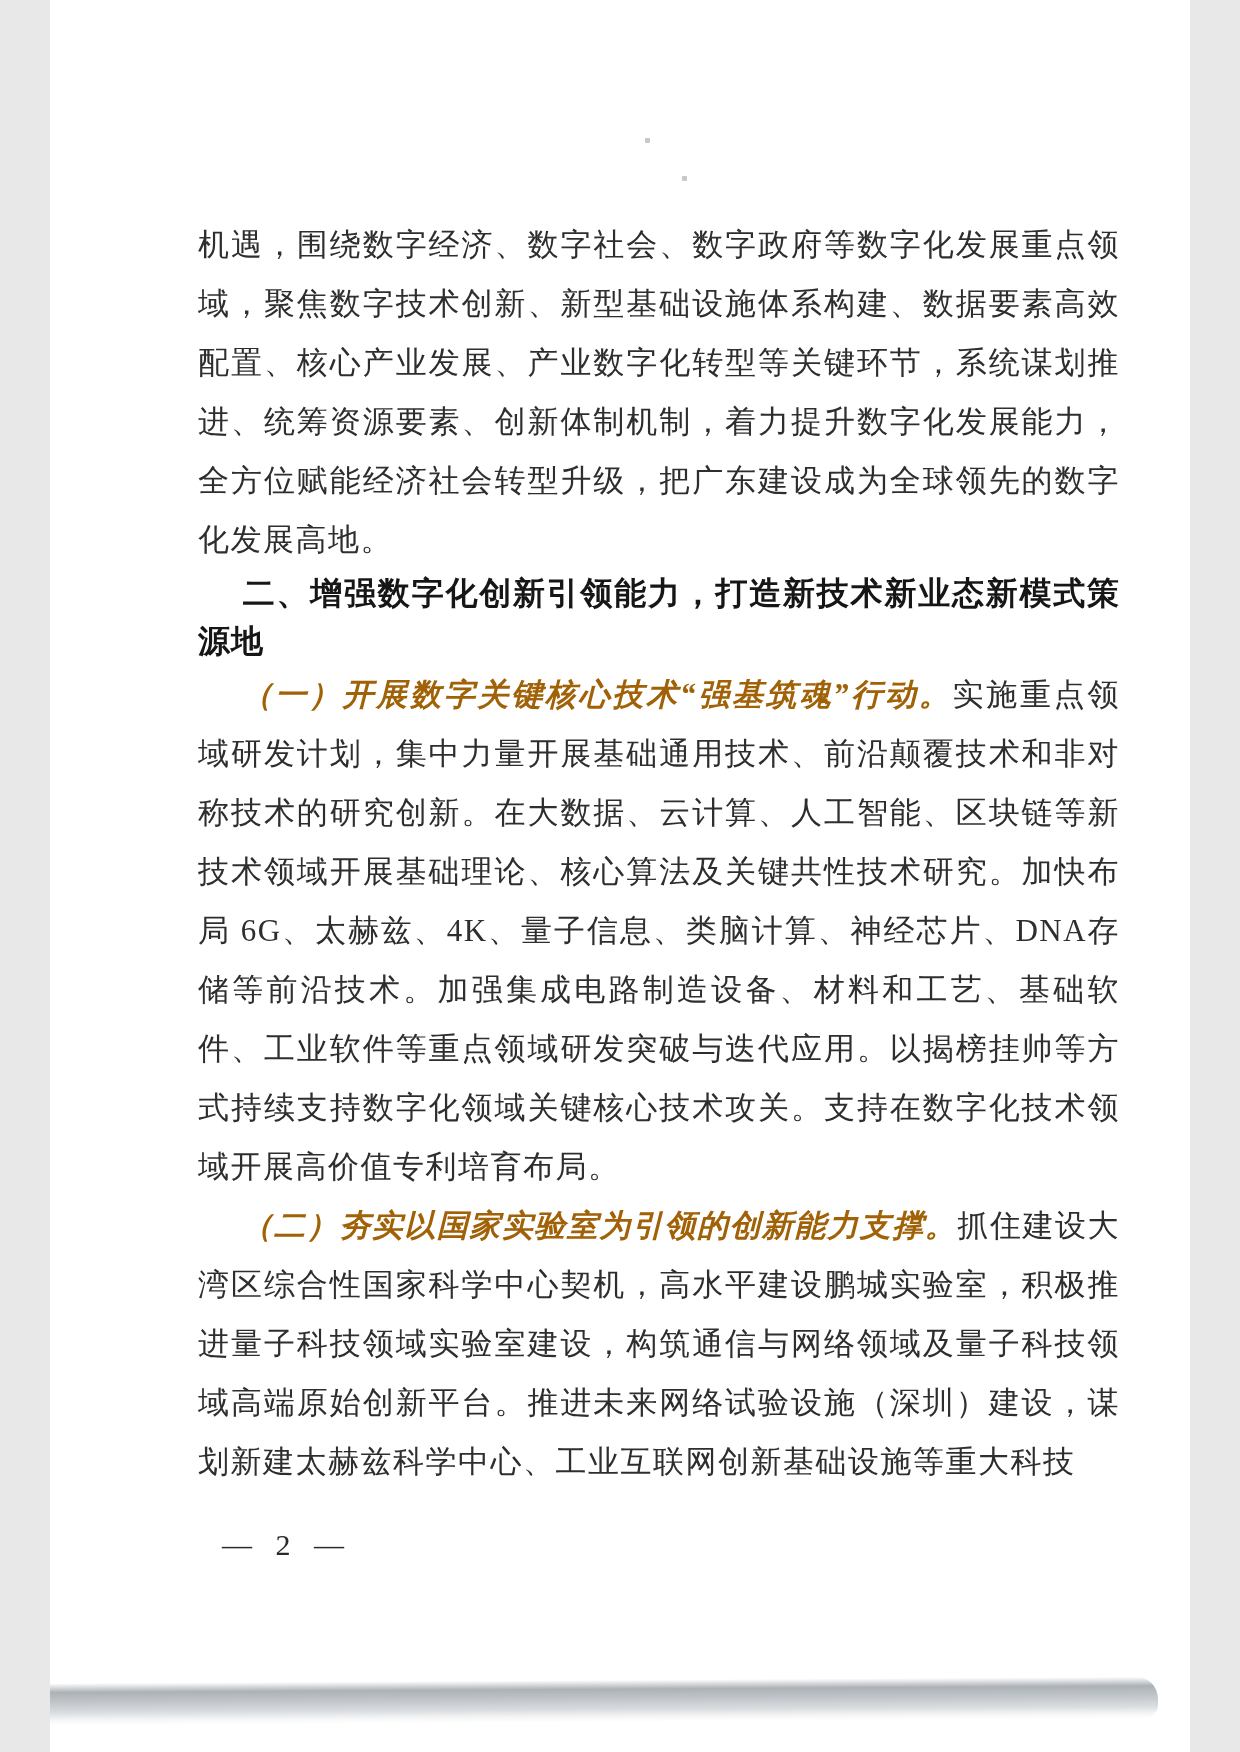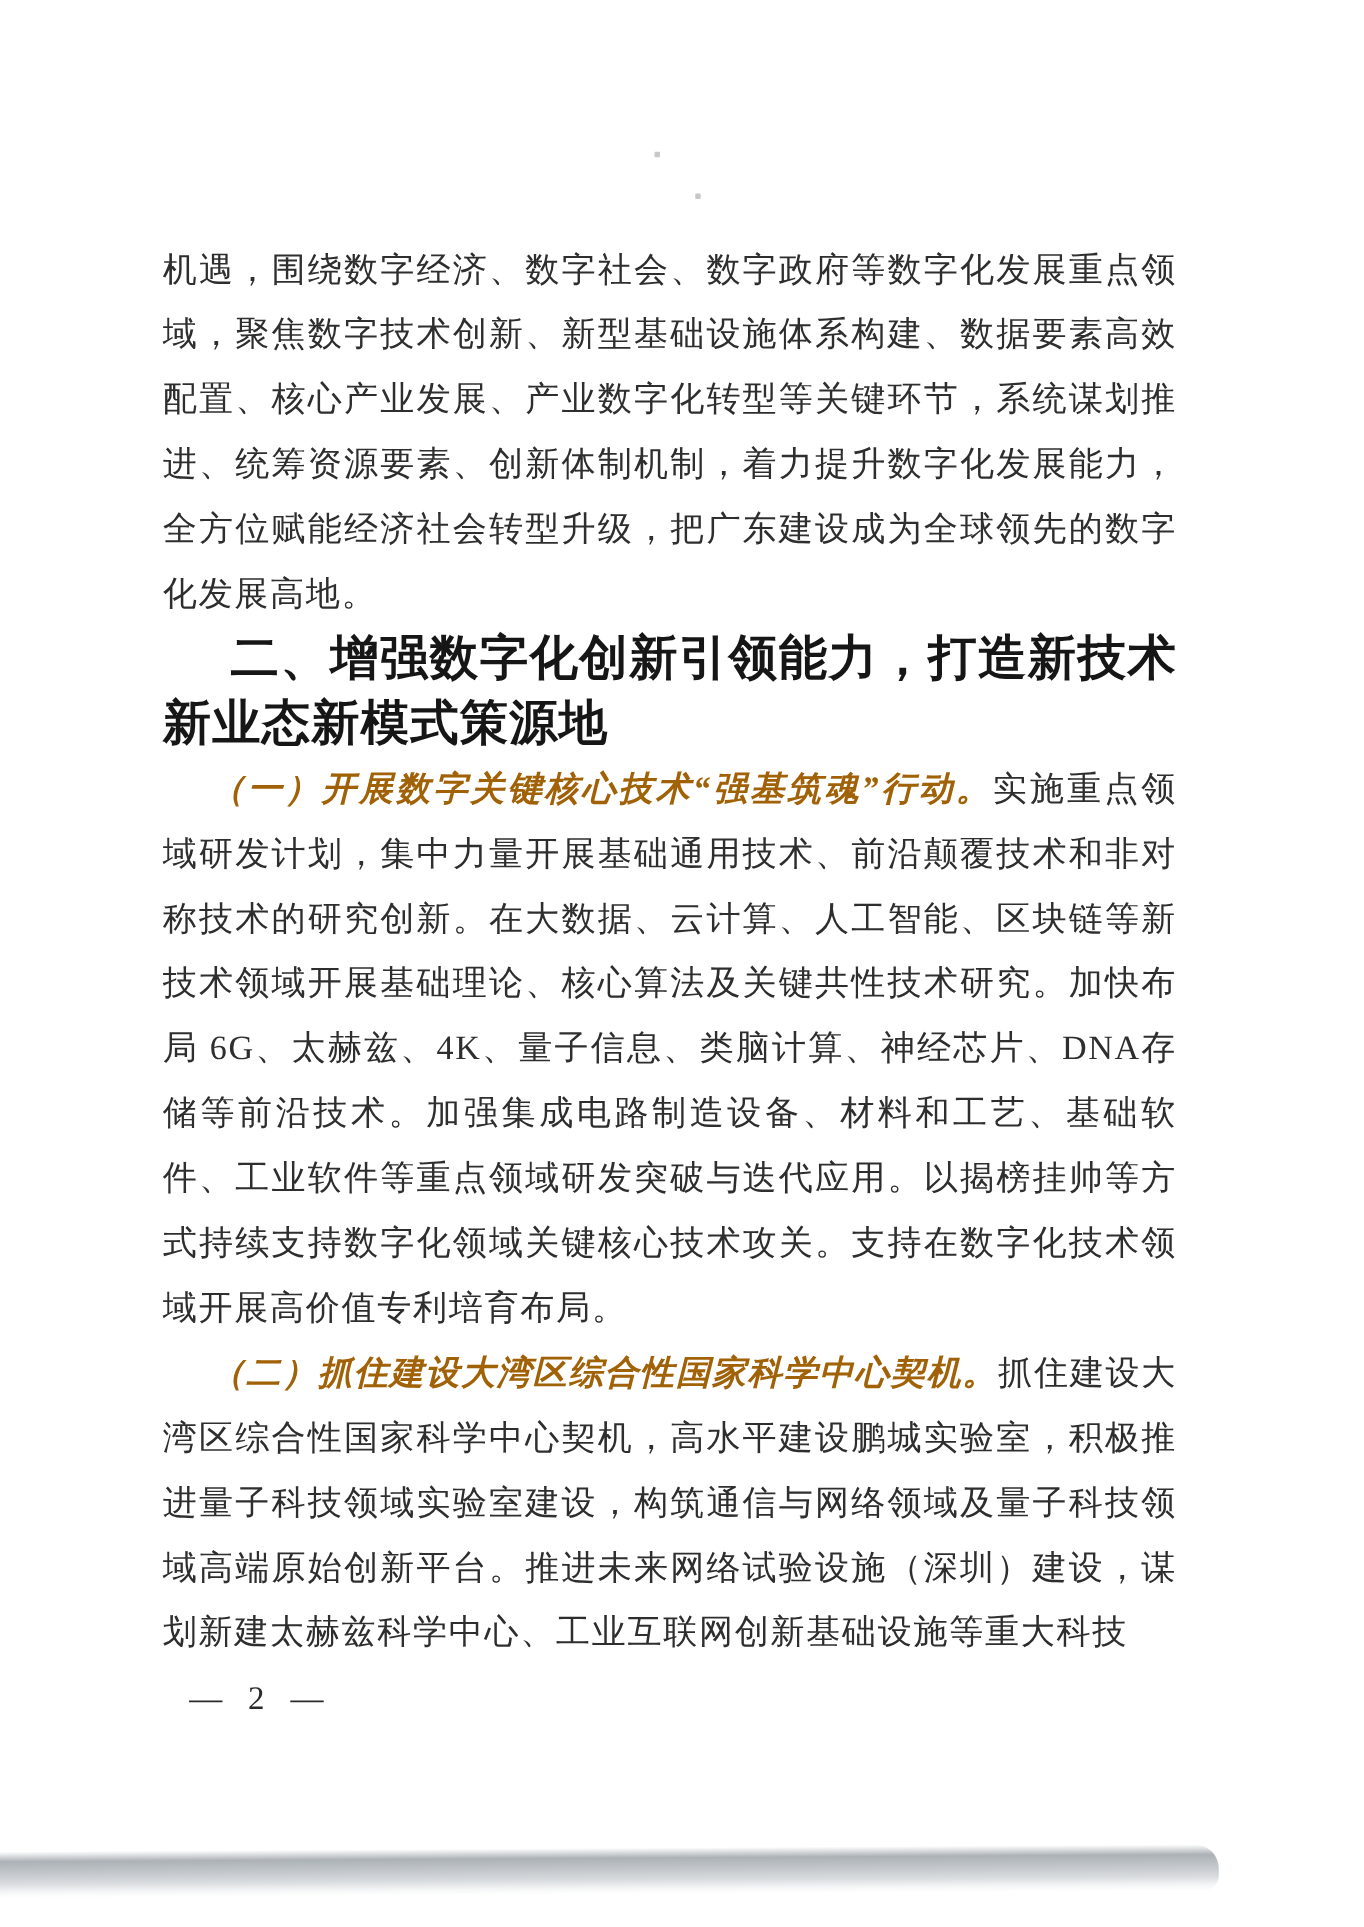--- a/index.html
+++ b/index.html
@@ -1,18 +1,18 @@
 <!DOCTYPE html>
 <html lang="zh"><head>
 <meta charset="utf-8">
 <style>
   html, body { margin: 0; padding: 0; background: #e8e8e8; }
   .page {
     position: relative;
-    width: 1240px;
+    width: 1140px;
     height: 1752px;
     margin: 0 auto;
     background: #ffffff;
     overflow: hidden;
   }
   .content {
     position: absolute;
     left: 148px;
     top: 215px;
     width: 922px;
@@ -24,22 +24,22 @@
     line-height: 59px;
     color: #2e2e2e;
     text-align: justify;
     text-justify: inter-character;
     letter-spacing: 1.5px;
   }
   .indent-1 { text-indent: 1.4em; }
   .section-heading {
     margin: 0;
     font-family: "Liberation Sans", "DejaVu Sans", sans-serif;
-    font-size: 44px;
-    line-height: 59px;
+    font-size: 32px;
+    line-height: 48px;
     font-weight: 700;
     color: #161616;
     text-align: justify;
     text-justify: inter-character;
     text-indent: 1.4em;
     letter-spacing: 1px;
   }
   .lead-sentence {
     font-style: italic;
     font-weight: 600;
@@ -91,21 +91,21 @@
   <span class="speck speck-2"></span>
 
   <div class="content">
 
     <p class="body-text">机遇，围绕数字经济、数字社会、数字政府等数字化发展重点领域，聚焦数字技术创新、新型基础设施体系构建、数据要素高效配置、核心产业发展、产业数字化转型等关键环节，系统谋划推进、统筹资源要素、创新体制机制，着力提升数字化发展能力，全方位赋能经济社会转型升级，把广东建设成为全球领先的数字化发展高地。</p>
 
     <h2 class="section-heading">二、增强数字化创新引领能力，打造新技术新业态新模式策源地</h2>
 
     <p class="body-text indent-1"><span class="lead-sentence">（一）开展数字关键核心技术“强基筑魂”行动。</span><span>实施重点领域研发计划，集中力量开展基础通用技术、前沿颠覆技术和非对称技术的研究创新。在大数据、云计算、人工智能、区块链等新技术领域开展基础理论、核心算法及关键共性技术研究。加快布局 6G、太赫兹、4K、量子信息、类脑计算、神经芯片、DNA存储等前沿技术。加强集成电路制造设备、材料和工艺、基础软件、工业软件等重点领域研发突破与迭代应用。以揭榜挂帅等方式持续支持数字化领域关键核心技术攻关。支持在数字化技术领域开展高价值专利培育布局。</span></p>
 
-    <p class="body-text indent-1"><span class="lead-sentence">（二）抓住建设大湾区综合性国家科学中心契机。</span><span>抓住建设大湾区综合性国家科学中心契机，高水平建设鹏城实验室，积极推进量子科技领域实验室建设，构筑通信与网络领域及量子科技领域高端原始创新平台。推进未来网络试验设施（深圳）建设，谋划新建太赫兹科学中心、工业互联网创新基础设施等重大科技</span></p>
+    <p class="body-text indent-1"><span class="lead-sentence">（二）夯实以国家实验室为引领的创新能力支撑。</span><span>抓住建设大湾区综合性国家科学中心契机，高水平建设鹏城实验室，积极推进量子科技领域实验室建设，构筑通信与网络领域及量子科技领域高端原始创新平台。推进未来网络试验设施（深圳）建设，谋划新建太赫兹科学中心、工业互联网创新基础设施等重大科技</span></p>
 
   </div>
 
   <div class="page-number">— 2 —</div>
 
   <div class="scan-shadow"></div>
 
 </div>
 
 </body></html>

